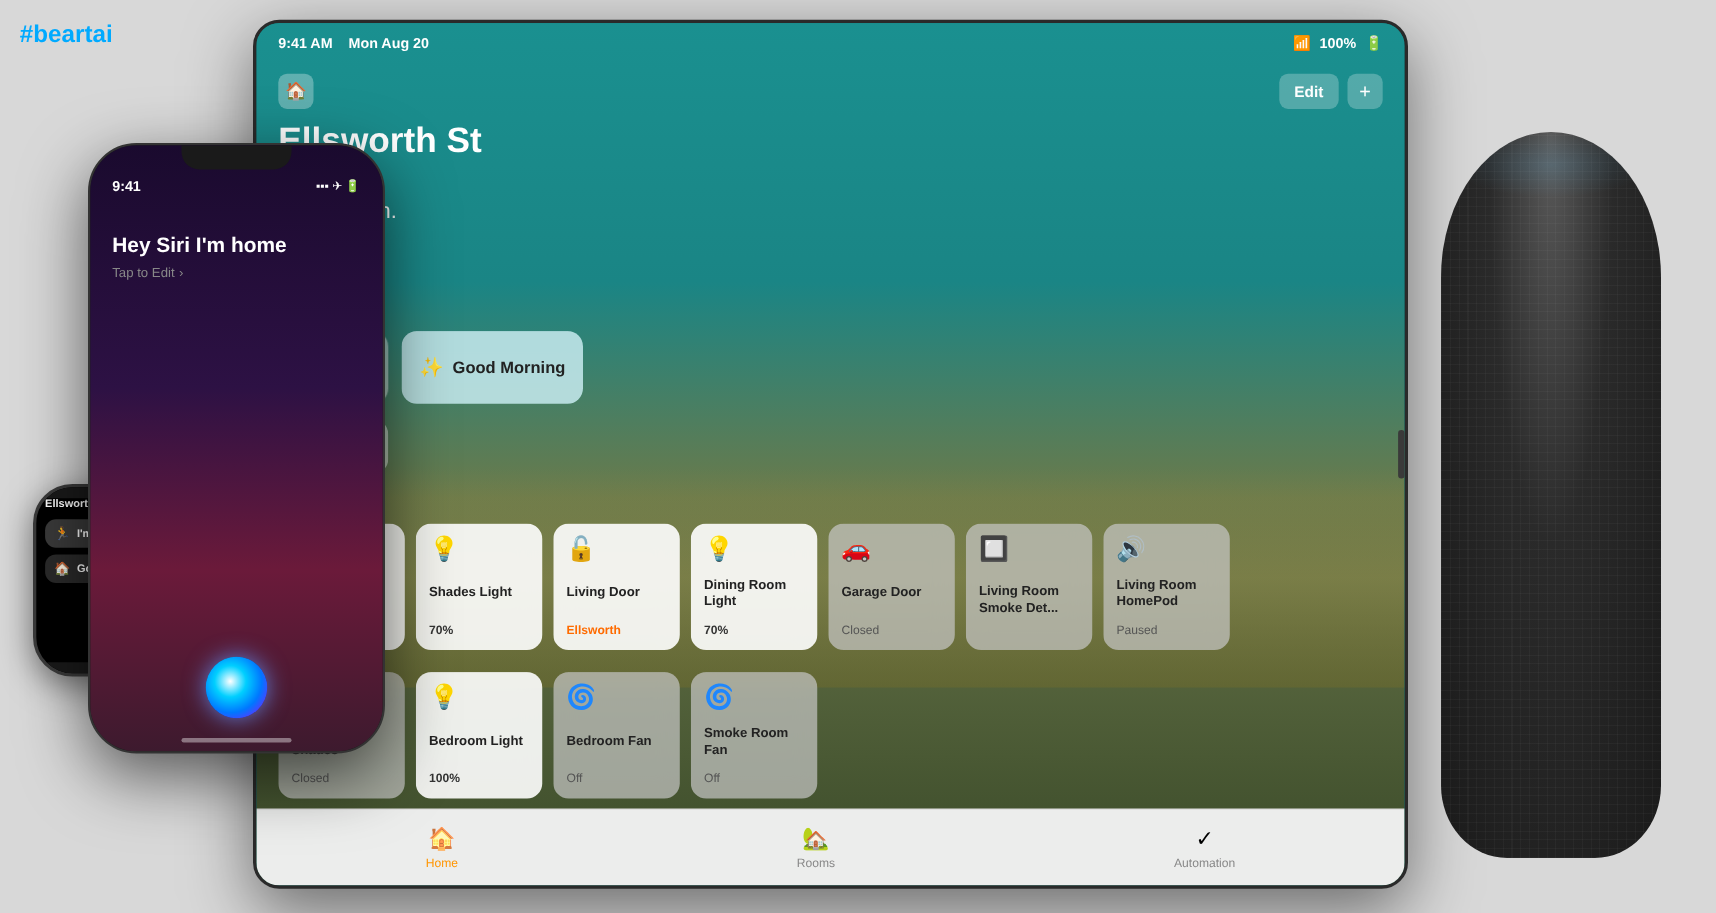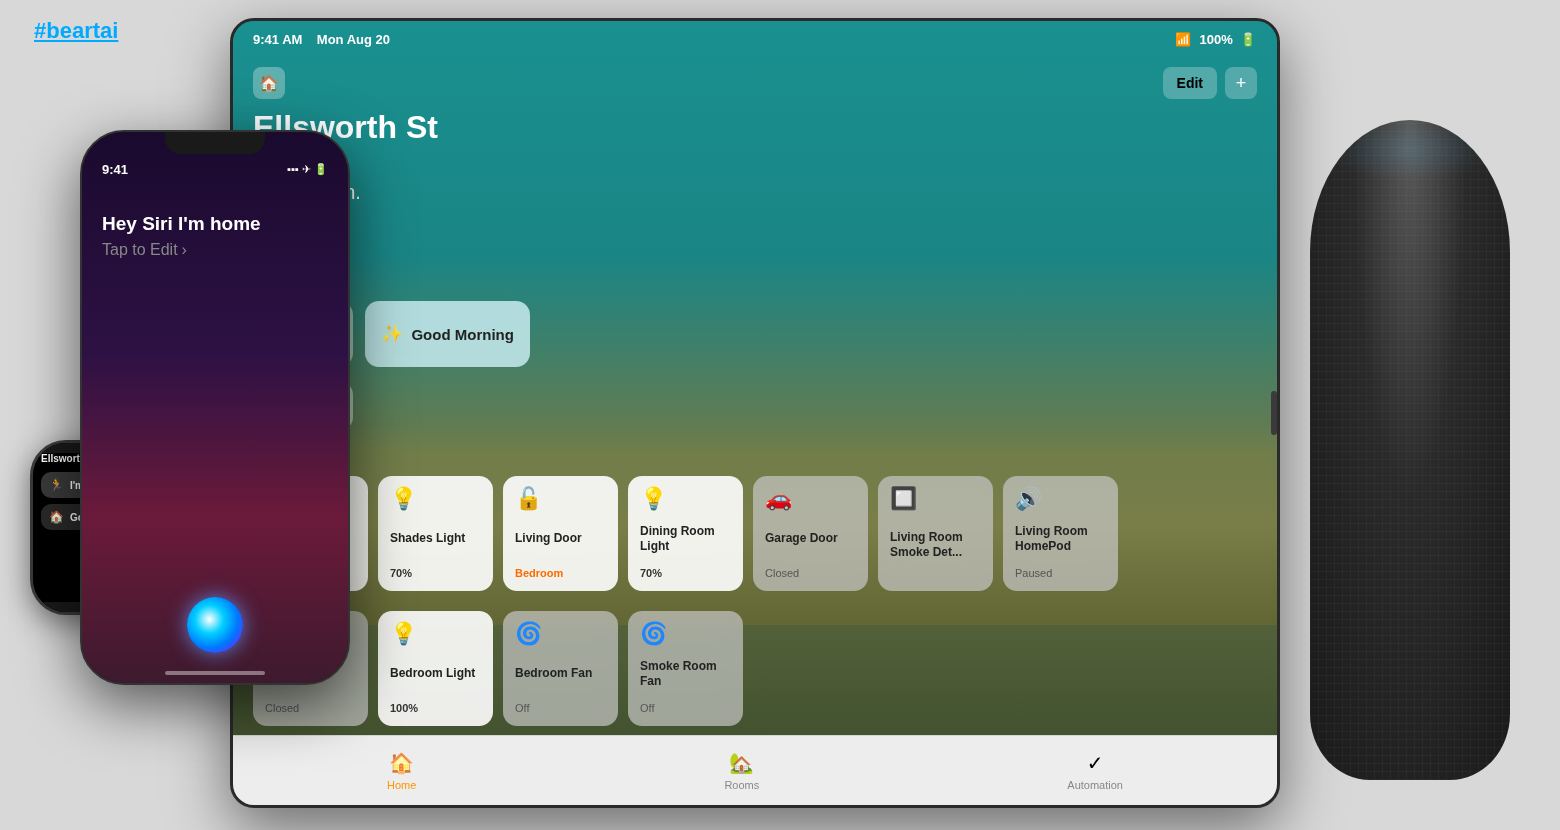--- a/index.html
+++ b/index.html
@@ -12,26 +12,25 @@
       position: relative;
       display: flex;
       align-items: center;
       justify-content: center;
     }
 
     
     .logo {
       position: absolute;
       top: 18px;
-      left: 34px;
+      left: 18px;
       font-size: 22px;
       font-weight: 700;
       color: #00aaff;
       z-index: 100;
-      text-decoration: underline;
     }
 
     
     .scene {
       position: relative;
       width: 1560px;
       height: 830px;
       background: #d8d8d8;
     }
 
@@ -166,21 +165,21 @@
       padding-top: 20px;
     }
     .iphone-siri-query {
       color: #fff;
       font-size: 19px;
       font-weight: 600;
       margin-bottom: 6px;
     }
     .iphone-siri-tap {
       color: #888;
-      font-size: 16px;
+      font-size: 12px;
       margin-bottom: 30px;
       display: flex;
       align-items: flex-end;
       gap: 4px;
     }
     .iphone-siri-response {
       color: #fff;
       font-size: 18px;
       font-weight: 700;
       line-height: 1.3;
@@ -297,21 +296,21 @@
       justify-content: center;
       font-size: 16px;
     }
     .ipad-navbar-actions {
       display: flex;
       gap: 8px;
     }
     .ipad-navbar-btn {
       background: rgba(255,255,255,0.25);
       border: none;
-      color: #000000;
+      color: #ffffff;
       font-size: 14px;
       font-weight: 600;
       padding: 6px 14px;
       border-radius: 8px;
       cursor: pointer;
     }
     .ipad-navbar-plus {
       background: rgba(255,255,255,0.25);
       border: none;
       color: #fff;
@@ -615,21 +614,21 @@
               <div class="tile-status">Open</div>
             </div>
             <div class="tile">
               <div class="tile-icon">💡</div>
               <div class="tile-name">Shades Light</div>
               <div class="tile-status on">70%</div>
             </div>
             <div class="tile">
               <div class="tile-icon">🔓</div>
               <div class="tile-name">Living Door</div>
-              <div class="tile-status alert">Bedroom</div>
+              <div class="tile-status alert">Ellsworth</div>
             </div>
             <div class="tile">
               <div class="tile-icon">💡</div>
               <div class="tile-name">Dining Room Light</div>
               <div class="tile-status on">70%</div>
             </div>
             <div class="tile gray">
               <div class="tile-icon">🚗</div>
               <div class="tile-name">Garage Door</div>
               <div class="tile-status">Closed</div>

